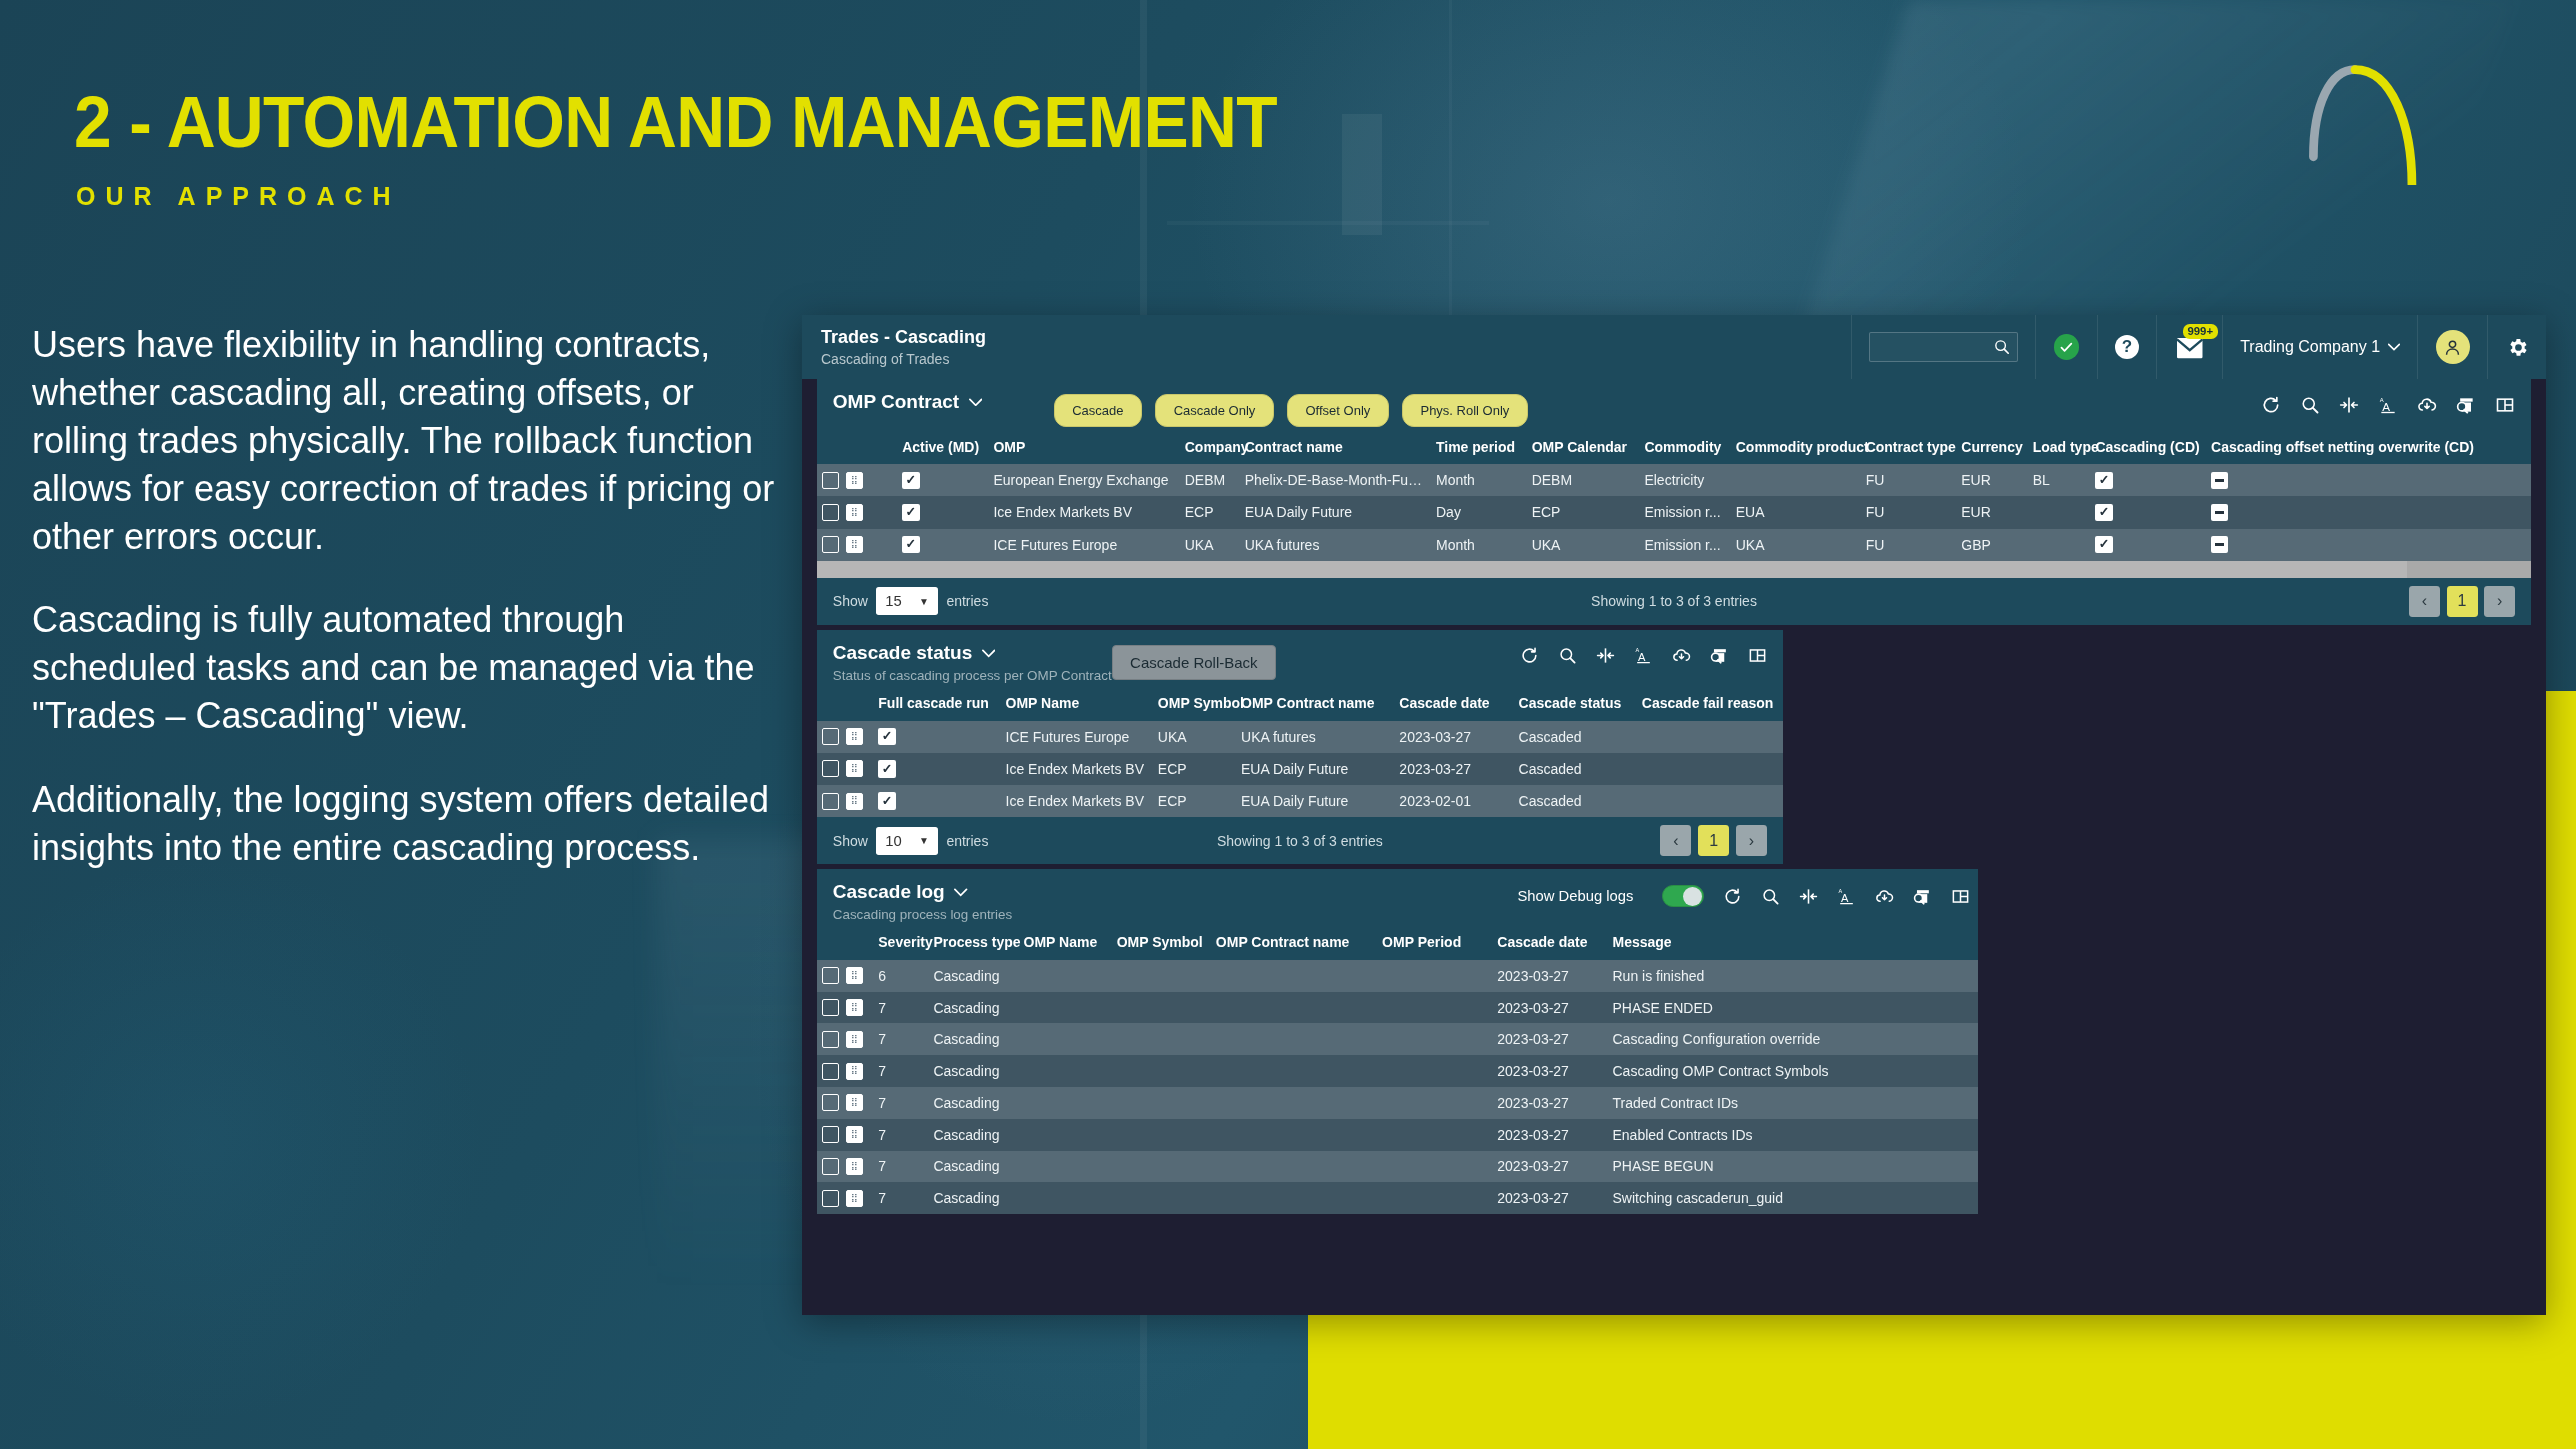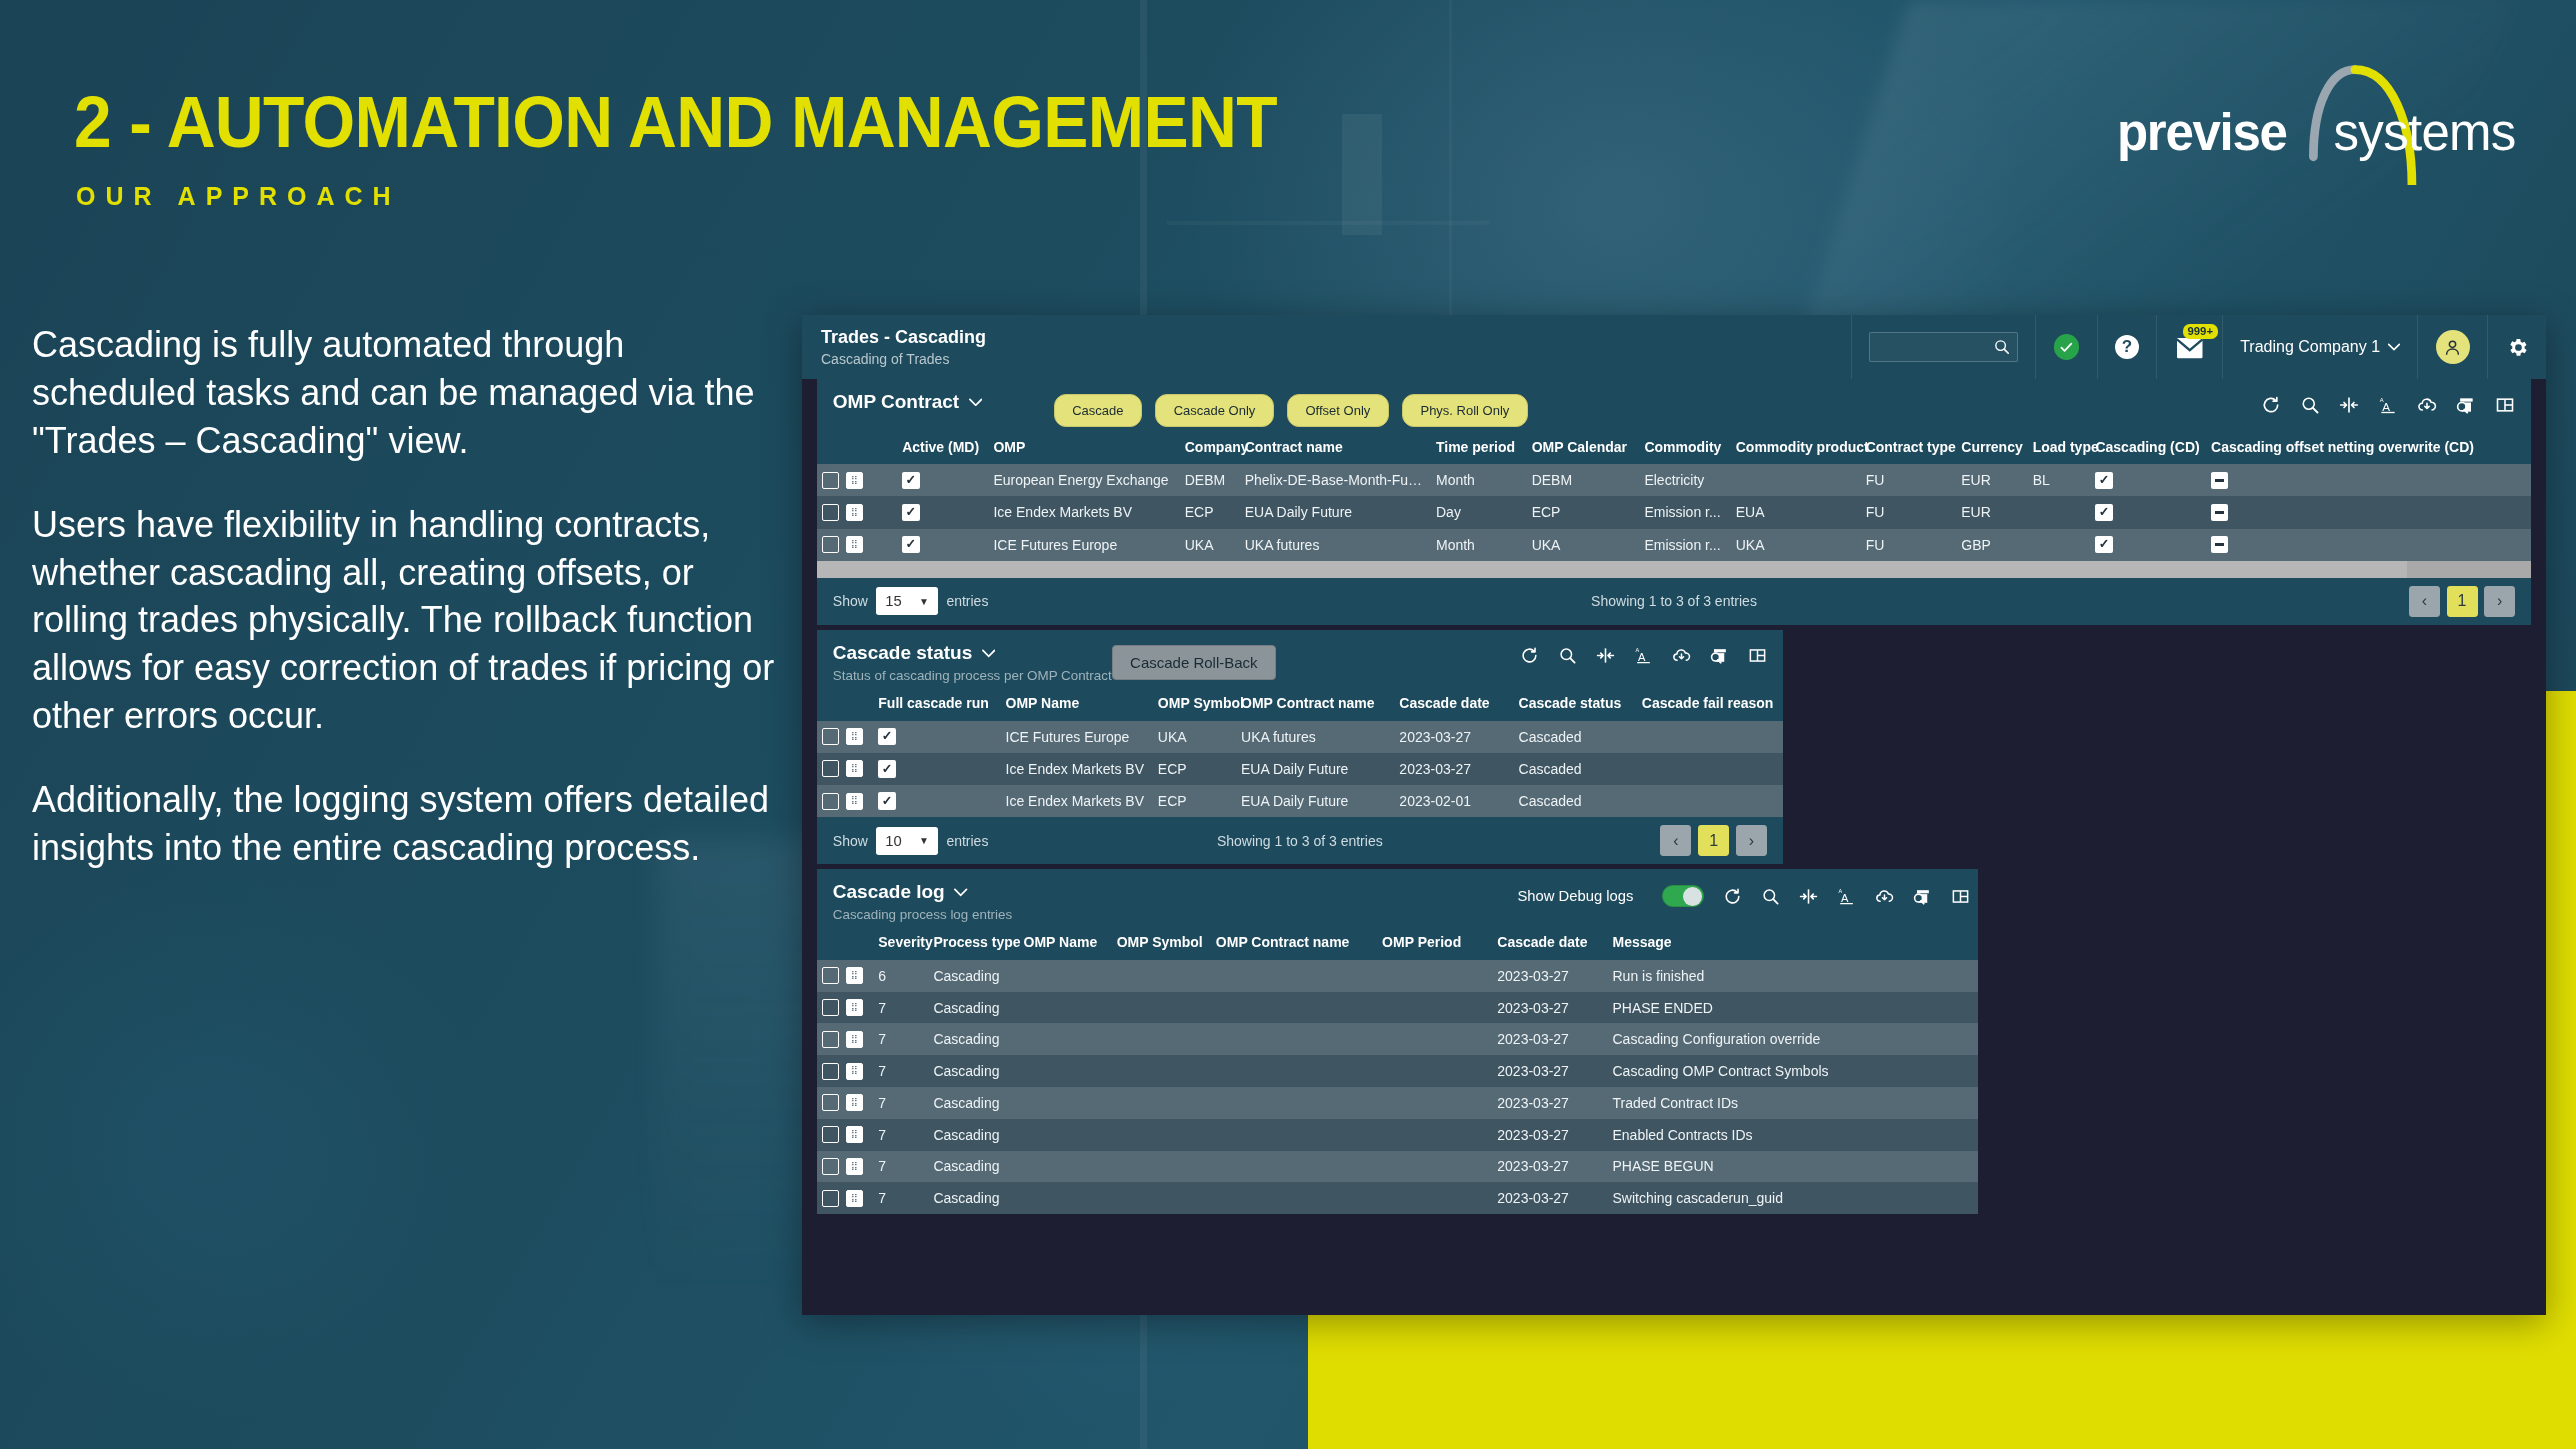--- a/index.html
+++ b/index.html
@@ -194,28 +194,25 @@
 <div class="yellow-block"></div>
 
 <div class="title">2 - AUTOMATION AND MANAGEMENT</div>
 <div class="subtitle">OUR APPROACH</div>
 
 <div class="logo">
   <svg width="429" height="161" viewBox="0 0 640 240">
     <path d="M293 198 C293 120 318 68 355 68" stroke="#9aa7b0" stroke-width="13" fill="none" stroke-linecap="round"></path>
     <path d="M355 68 C410 68 440 150 440 240" stroke="#e2e000" stroke-width="13" fill="none" stroke-linecap="round"></path>
   </svg>
-  <div class="wordmark">
-    <span class="wm-bold">previse</span><span style="display:inline-block;width:47px"></span><span class="wm-light">systems</span>
-  </div>
 </div>
 
 <div class="body-copy">
+  <p>Users have flexibility in handling contracts, whether cascading all, creating offsets, or rolling trades physically. The rollback function allows for easy correction of trades if pricing or other errors occur.</p>
   <p>Cascading is fully automated through scheduled tasks and can be managed via the "Trades – Cascading" view.</p>
-  <p>Users have flexibility in handling contracts, whether cascading all, creating offsets, or rolling trades physically. The rollback function allows for easy correction of trades if pricing or other errors occur.</p>
   <p>Additionally, the logging system offers detailed insights into the entire cascading process.</p>
 </div>
 
 <div class="app-window">
 
   <div class="app-topbar">
     <div class="app-title-wrap">
       <div class="app-title">Trades - Cascading</div>
       <div class="app-subtitle">Cascading of Trades</div>
     </div>

